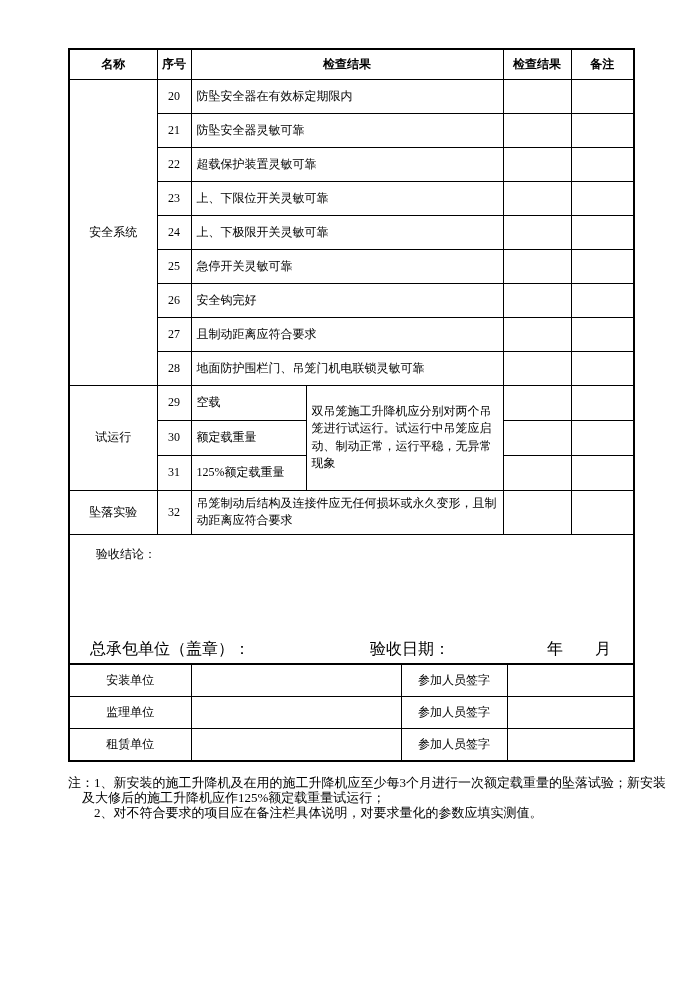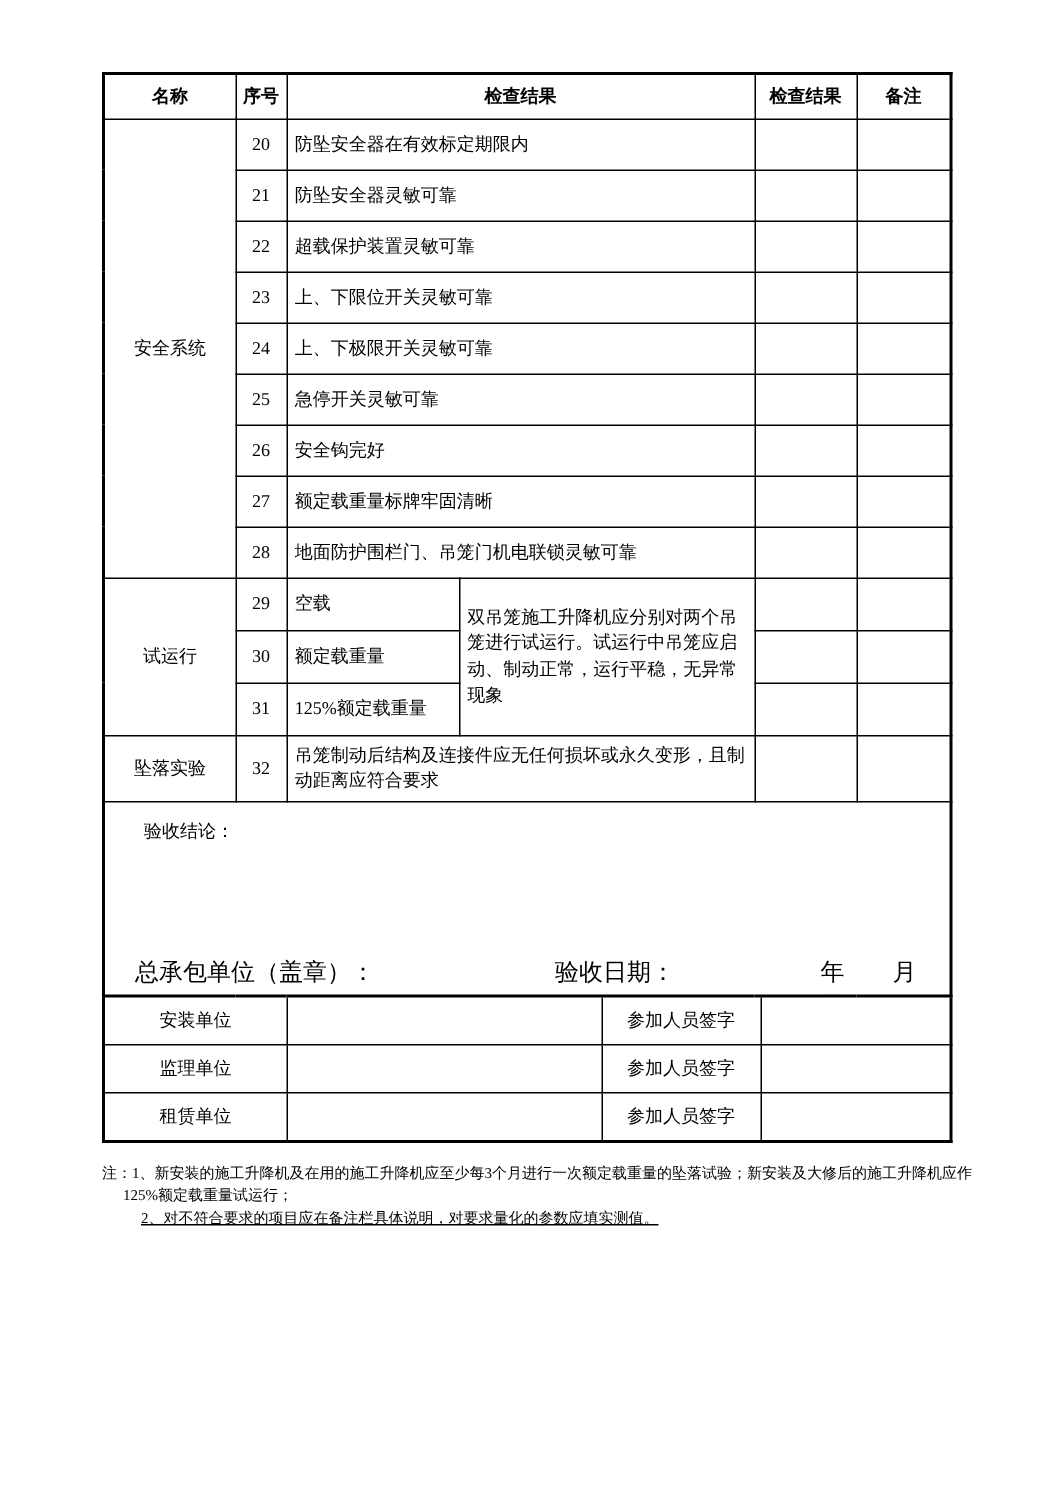--- a/index.html
+++ b/index.html
@@ -21,23 +21,23 @@
   tr.r2{height:35px;}
   tr.r32{height:44px;}
   tr.sigr{height:32px;}
   td.concl{height:128px;vertical-align:top;position:relative;padding:0;}
   .concl-label{padding:11px 0 0 26px;font-size:12px;}
   .concl-footer{position:absolute;left:0;right:0;bottom:10px;height:15px;font-size:16px;}
   .concl-footer .f1{position:absolute;left:20px;}
   .concl-footer .f2{position:absolute;left:300px;}
   .concl-footer .f3{position:absolute;left:477px;}
   .note-cell{padding:2px 5px;line-height:1.45;}
-  .notes{margin-top:13px;width:600px;font-size:10px;line-height:15px;}
+  .notes{margin-top:13px;width:600px;font-size:13px;line-height:15px;}
   .note1{padding-left:14px;text-indent:-14px;}
-  .note2{padding-left:26px;text-decoration:underline;}
+  .note2{padding-left:26px;}
 </style>
 </head>
 <body>
 
 <div class="sheet">
 
   <table class="main">
     <colgroup>
       <col style="width:88px">
         <col style="width:34px">
@@ -94,21 +94,21 @@
       <td></td>
     </tr>
     <tr class="r">
       <td class="c">26</td>
       <td colspan="2">安全钩完好</td>
       <td></td>
       <td></td>
     </tr>
     <tr class="r">
       <td class="c">27</td>
-      <td colspan="2">额定载重量标牌牢固清晰</td>
+      <td colspan="2">且制动距离应符合要求</td>
       <td></td>
       <td></td>
     </tr>
     <tr class="r">
       <td class="c">28</td>
       <td colspan="2">地面防护围栏门、吊笼门机电联锁灵敏可靠</td>
       <td></td>
       <td></td>
     </tr>
 

